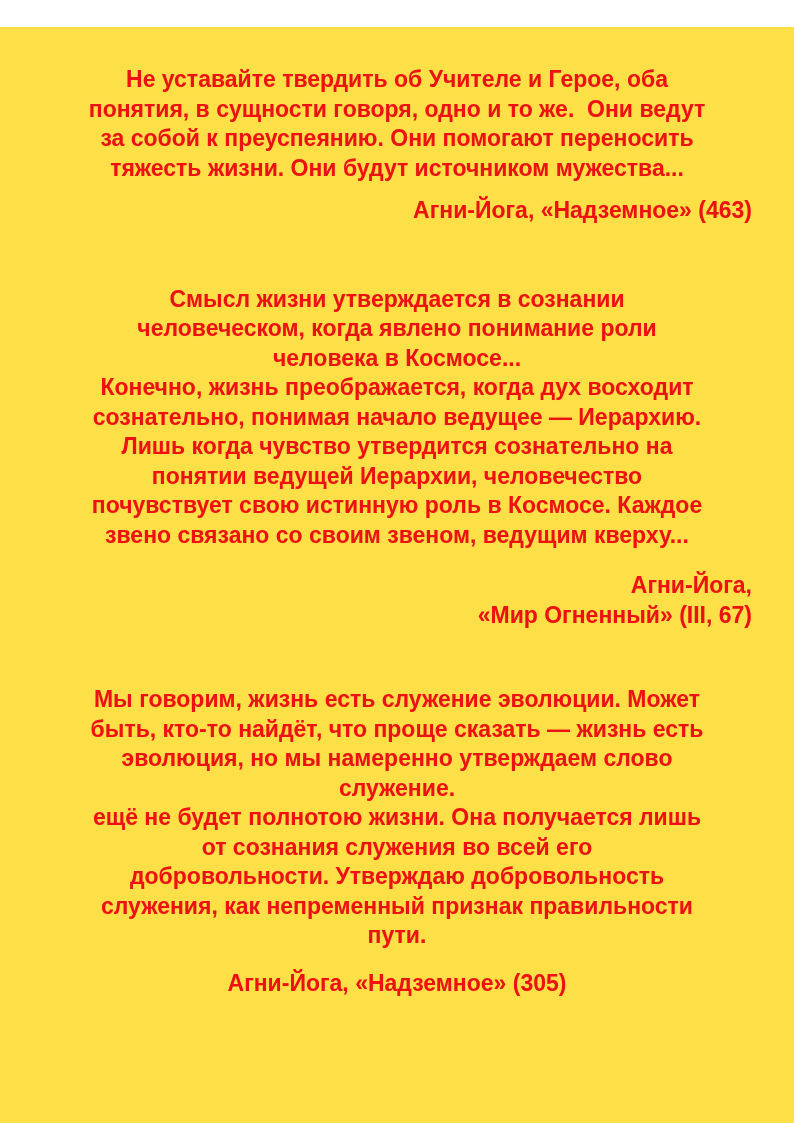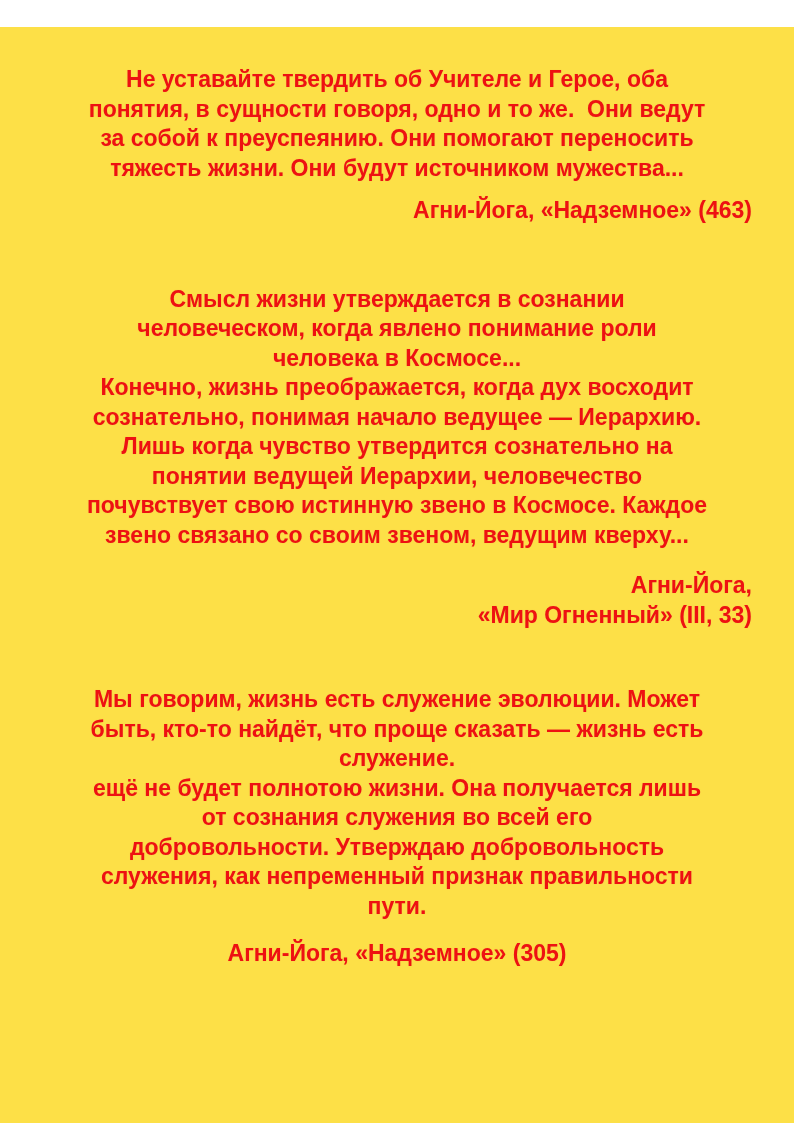--- a/index.html
+++ b/index.html
@@ -57,31 +57,32 @@
   </div>
 
   <div class="quote quote2">
     <div class="line">Смысл жизни утверждается в сознании</div>
     <div class="line">человеческом, когда явлено понимание роли</div>
     <div class="line">человека в Космосе...</div>
     <div class="line">Конечно, жизнь преображается, когда дух восходит</div>
     <div class="line">сознательно, понимая начало ведущее — Иерархию.</div>
     <div class="line">Лишь когда чувство утвердится сознательно на</div>
     <div class="line">понятии ведущей Иерархии, человечество</div>
-    <div class="line">почувствует свою истинную звено в Космосе. Каждое</div>
+    <div class="line">почувствует свою истинную роль в Космосе. Каждое</div>
     <div class="line">звено связано со своим звеном, ведущим кверху...</div>
   </div>
   <div class="attr attr2">
     <div class="line">Агни-Йога,</div>
-    <div class="line">«Мир Огненный» (III, 33)</div>
+    <div class="line">«Мир Огненный» (III, 67)</div>
   </div>
 
   <div class="quote quote3">
     <div class="line">Мы говорим, жизнь есть служение эволюции. Может</div>
     <div class="line">быть, кто-то найдёт, что проще сказать — жизнь есть</div>
+    <div class="line">эволюция, но мы намеренно утверждаем слово</div>
     <div class="line">служение.</div>
     <div class="line">ещё не будет полнотою жизни. Она получается лишь</div>
     <div class="line">от сознания служения во всей его</div>
     <div class="line">добровольности. Утверждаю добровольность</div>
     <div class="line">служения, как непременный признак правильности</div>
     <div class="line">пути.</div>
   </div>
   <div class="attr attr3">
     <div class="line">Агни-Йога, «Надземное» (305)</div>
   </div>

